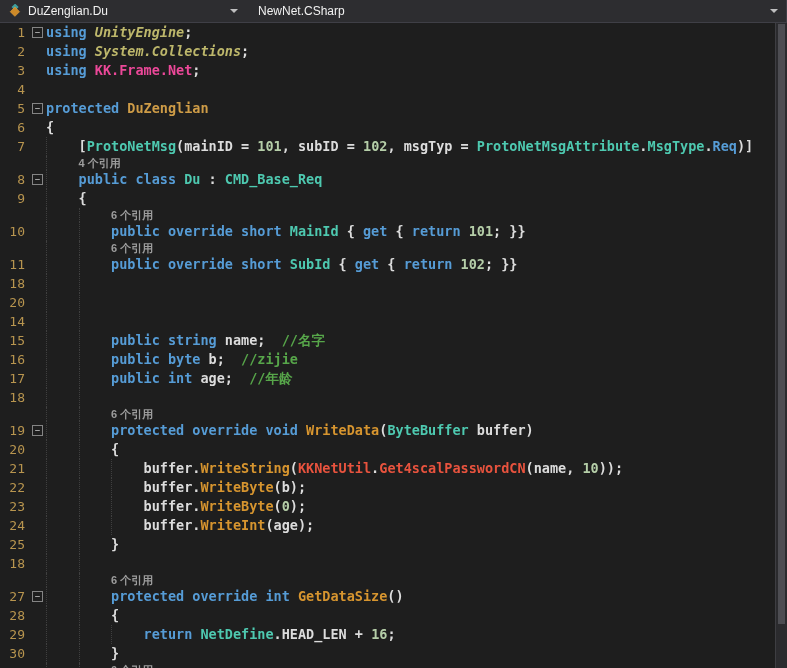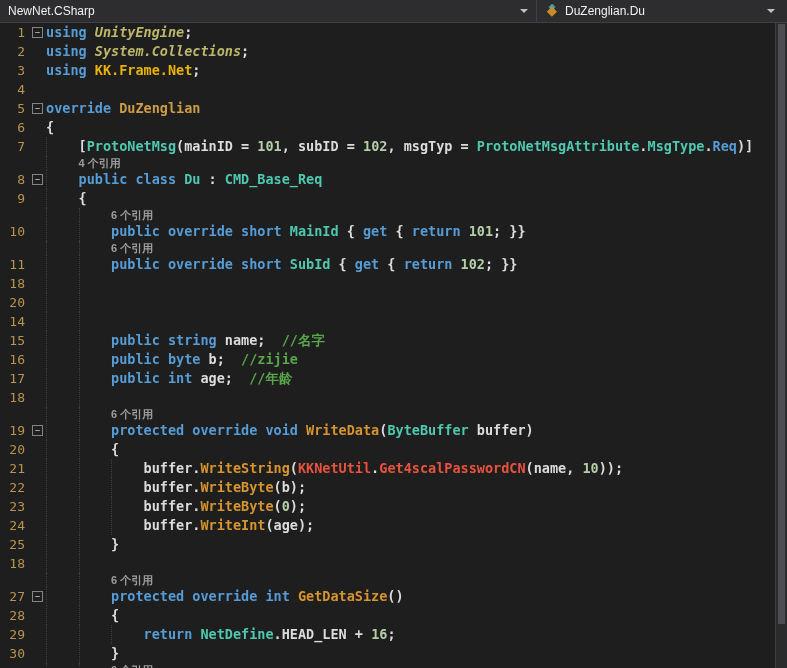--- a/index.html
+++ b/index.html
@@ -39,43 +39,43 @@
   
   .scrollbar { flex:0 0 12px; background:#2B2B2E; border-left:1px solid #3E3E42; position:relative; }
   .scroll-thumb { position:absolute; left:2px; right:2px; top:1px; height:93%; background:#4D4D52; }
 </style>
 </head>
 <body>
 
 <div class="window">
 
   <div class="navbar">
-    <div class="nav-section nav-left">
-      <span class="nav-label">NewNet.CSharp</span>
-      <span class="dd-arrow"></span>
-    </div>
     <div class="nav-section nav-right">
       <span class="class-icon">
         <svg width="14" height="14" viewBox="0 0 14 14">
           <rect x="4.6" y="0.6" width="5" height="5" transform="rotate(45 7.1 3.1)" fill="#3E9E9E"></rect>
           <rect x="3.6" y="4.4" width="6.6" height="6.6" transform="rotate(45 6.9 7.7)" fill="#CE8A28" stroke="#E8A33D" stroke-width="0.6"></rect>
         </svg>
       </span>
       <span class="nav-label">DuZenglian.Du</span>
       <span class="dd-arrow"></span>
     </div>
+    <div class="nav-section nav-left">
+      <span class="nav-label">NewNet.CSharp</span>
+      <span class="dd-arrow"></span>
+    </div>
   </div>
 
   <div class="editor">
     <div class="code-lines">
         <div class="row code-row"><span class="gutter">1</span><span class="foldcol"><span class="foldbox">−</span></span><span class="codecell"><span class="toktext" style="padding-left: 0px;"><span style="color: rgb(86, 156, 214);">using </span><span style="color: rgb(189, 183, 107); font-style: italic;">UnityEngine</span><span style="color: rgb(220, 220, 220);">;</span></span></span></div>
         <div class="row code-row"><span class="gutter">2</span><span class="foldcol"></span><span class="codecell"><span class="toktext" style="padding-left: 0px;"><span style="color: rgb(86, 156, 214);">using </span><span style="color: rgb(189, 183, 107); font-style: italic;">System.Collections</span><span style="color: rgb(220, 220, 220);">;</span></span></span></div>
-        <div class="row code-row"><span class="gutter">3</span><span class="foldcol"></span><span class="codecell"><span class="toktext" style="padding-left: 0px;"><span style="color: rgb(86, 156, 214);">using </span><span style="color: #eab308;">KK.Frame.Net</span><span style="color: rgb(220, 220, 220);">;</span></span></span></div>
+        <div class="row code-row"><span class="gutter">3</span><span class="foldcol"></span><span class="codecell"><span class="toktext" style="padding-left: 0px;"><span style="color: rgb(86, 156, 214);">using </span><span style="color: #ec4899;">KK.Frame.Net</span><span style="color: rgb(220, 220, 220);">;</span></span></span></div>
         <div class="row code-row"><span class="gutter">4</span><span class="foldcol"></span><span class="codecell"><span class="toktext" style="padding-left: 0px;"></span></span></div>
-        <div class="row code-row"><span class="gutter">5</span><span class="foldcol"><span class="foldbox">−</span></span><span class="codecell"><span class="toktext" style="padding-left: 0px;"><span style="color: rgb(86, 156, 214);">override </span><span style="color: rgb(206, 156, 71);">DuZenglian</span></span></span></div>
+        <div class="row code-row"><span class="gutter">5</span><span class="foldcol"><span class="foldbox">−</span></span><span class="codecell"><span class="toktext" style="padding-left: 0px;"><span style="color: rgb(86, 156, 214);">protected </span><span style="color: rgb(206, 156, 71);">DuZenglian</span></span></span></div>
         <div class="row code-row"><span class="gutter">6</span><span class="foldcol"></span><span class="codecell"><span class="toktext" style="padding-left: 0px;"><span style="color: rgb(220, 220, 220);">{</span></span></span></div>
         <div class="row code-row"><span class="gutter">7</span><span class="foldcol"></span><span class="codecell"><i class="guide" style="left: 0px;"></i><span class="toktext" style="padding-left: 32.5px;"><span style="color: rgb(220, 220, 220);">[</span><span style="color: rgb(78, 201, 176);">ProtoNetMsg</span><span style="color: rgb(220, 220, 220);">(mainID = </span><span style="color: rgb(181, 206, 168);">101</span><span style="color: rgb(220, 220, 220);">, subID = </span><span style="color: rgb(181, 206, 168);">102</span><span style="color: rgb(220, 220, 220);">, msgTyp = </span><span style="color: rgb(78, 201, 176);">ProtoNetMsgAttribute</span><span style="color: rgb(220, 220, 220);">.</span><span style="color: rgb(78, 201, 176);">MsgType</span><span style="color: rgb(220, 220, 220);">.</span><span style="color: rgb(86, 156, 214);">Req</span><span style="color: rgb(220, 220, 220);">)]</span></span></span></div>
         <div class="row lens-row"><span class="gutter"></span><span class="foldcol"></span><span class="codecell"><i class="guide" style="left: 0px;"></i><span class="lenstext" style="padding-left: 32.5px; color: rgb(157, 157, 157);">4 个引用</span></span></div>
         <div class="row code-row"><span class="gutter">8</span><span class="foldcol"><span class="foldbox">−</span></span><span class="codecell"><i class="guide" style="left: 0px;"></i><span class="toktext" style="padding-left: 32.5px;"><span style="color: rgb(86, 156, 214);">public class </span><span style="color: rgb(78, 201, 176);">Du</span><span style="color: rgb(220, 220, 220);"> : </span><span style="color: rgb(78, 201, 176);">CMD_Base_Req</span></span></span></div>
         <div class="row code-row"><span class="gutter">9</span><span class="foldcol"></span><span class="codecell"><i class="guide" style="left: 0px;"></i><span class="toktext" style="padding-left: 32.5px;"><span style="color: rgb(220, 220, 220);">{</span></span></span></div>
         <div class="row lens-row"><span class="gutter"></span><span class="foldcol"></span><span class="codecell"><i class="guide" style="left: 0px;"></i><i class="guide" style="left: 32.5px;"></i><span class="lenstext" style="padding-left: 65px; color: rgb(157, 157, 157);">6 个引用</span></span></div>
         <div class="row code-row"><span class="gutter">10</span><span class="foldcol"></span><span class="codecell"><i class="guide" style="left: 0px;"></i><i class="guide" style="left: 32.5px;"></i><span class="toktext" style="padding-left: 65px;"><span style="color: rgb(86, 156, 214);">public override short </span><span style="color: rgb(78, 201, 176);">MainId</span><span style="color: rgb(220, 220, 220);"> { </span><span style="color: rgb(86, 156, 214);">get</span><span style="color: rgb(220, 220, 220);"> { </span><span style="color: rgb(86, 156, 214);">return </span><span style="color: rgb(181, 206, 168);">101</span><span style="color: rgb(220, 220, 220);">; }}</span></span></span></div>
         <div class="row lens-row"><span class="gutter"></span><span class="foldcol"></span><span class="codecell"><i class="guide" style="left: 0px;"></i><i class="guide" style="left: 32.5px;"></i><span class="lenstext" style="padding-left: 65px; color: rgb(157, 157, 157);">6 个引用</span></span></div>
         <div class="row code-row"><span class="gutter">11</span><span class="foldcol"></span><span class="codecell"><i class="guide" style="left: 0px;"></i><i class="guide" style="left: 32.5px;"></i><span class="toktext" style="padding-left: 65px;"><span style="color: rgb(86, 156, 214);">public override short </span><span style="color: rgb(78, 201, 176);">SubId</span><span style="color: rgb(220, 220, 220);"> { </span><span style="color: rgb(86, 156, 214);">get</span><span style="color: rgb(220, 220, 220);"> { </span><span style="color: rgb(86, 156, 214);">return </span><span style="color: rgb(181, 206, 168);">102</span><span style="color: rgb(220, 220, 220);">; }}</span></span></span></div>
         <div class="row code-row"><span class="gutter">18</span><span class="foldcol"></span><span class="codecell"><i class="guide" style="left: 0px;"></i><i class="guide" style="left: 32.5px;"></i><span class="toktext" style="padding-left: 65px;"></span></span></div>

